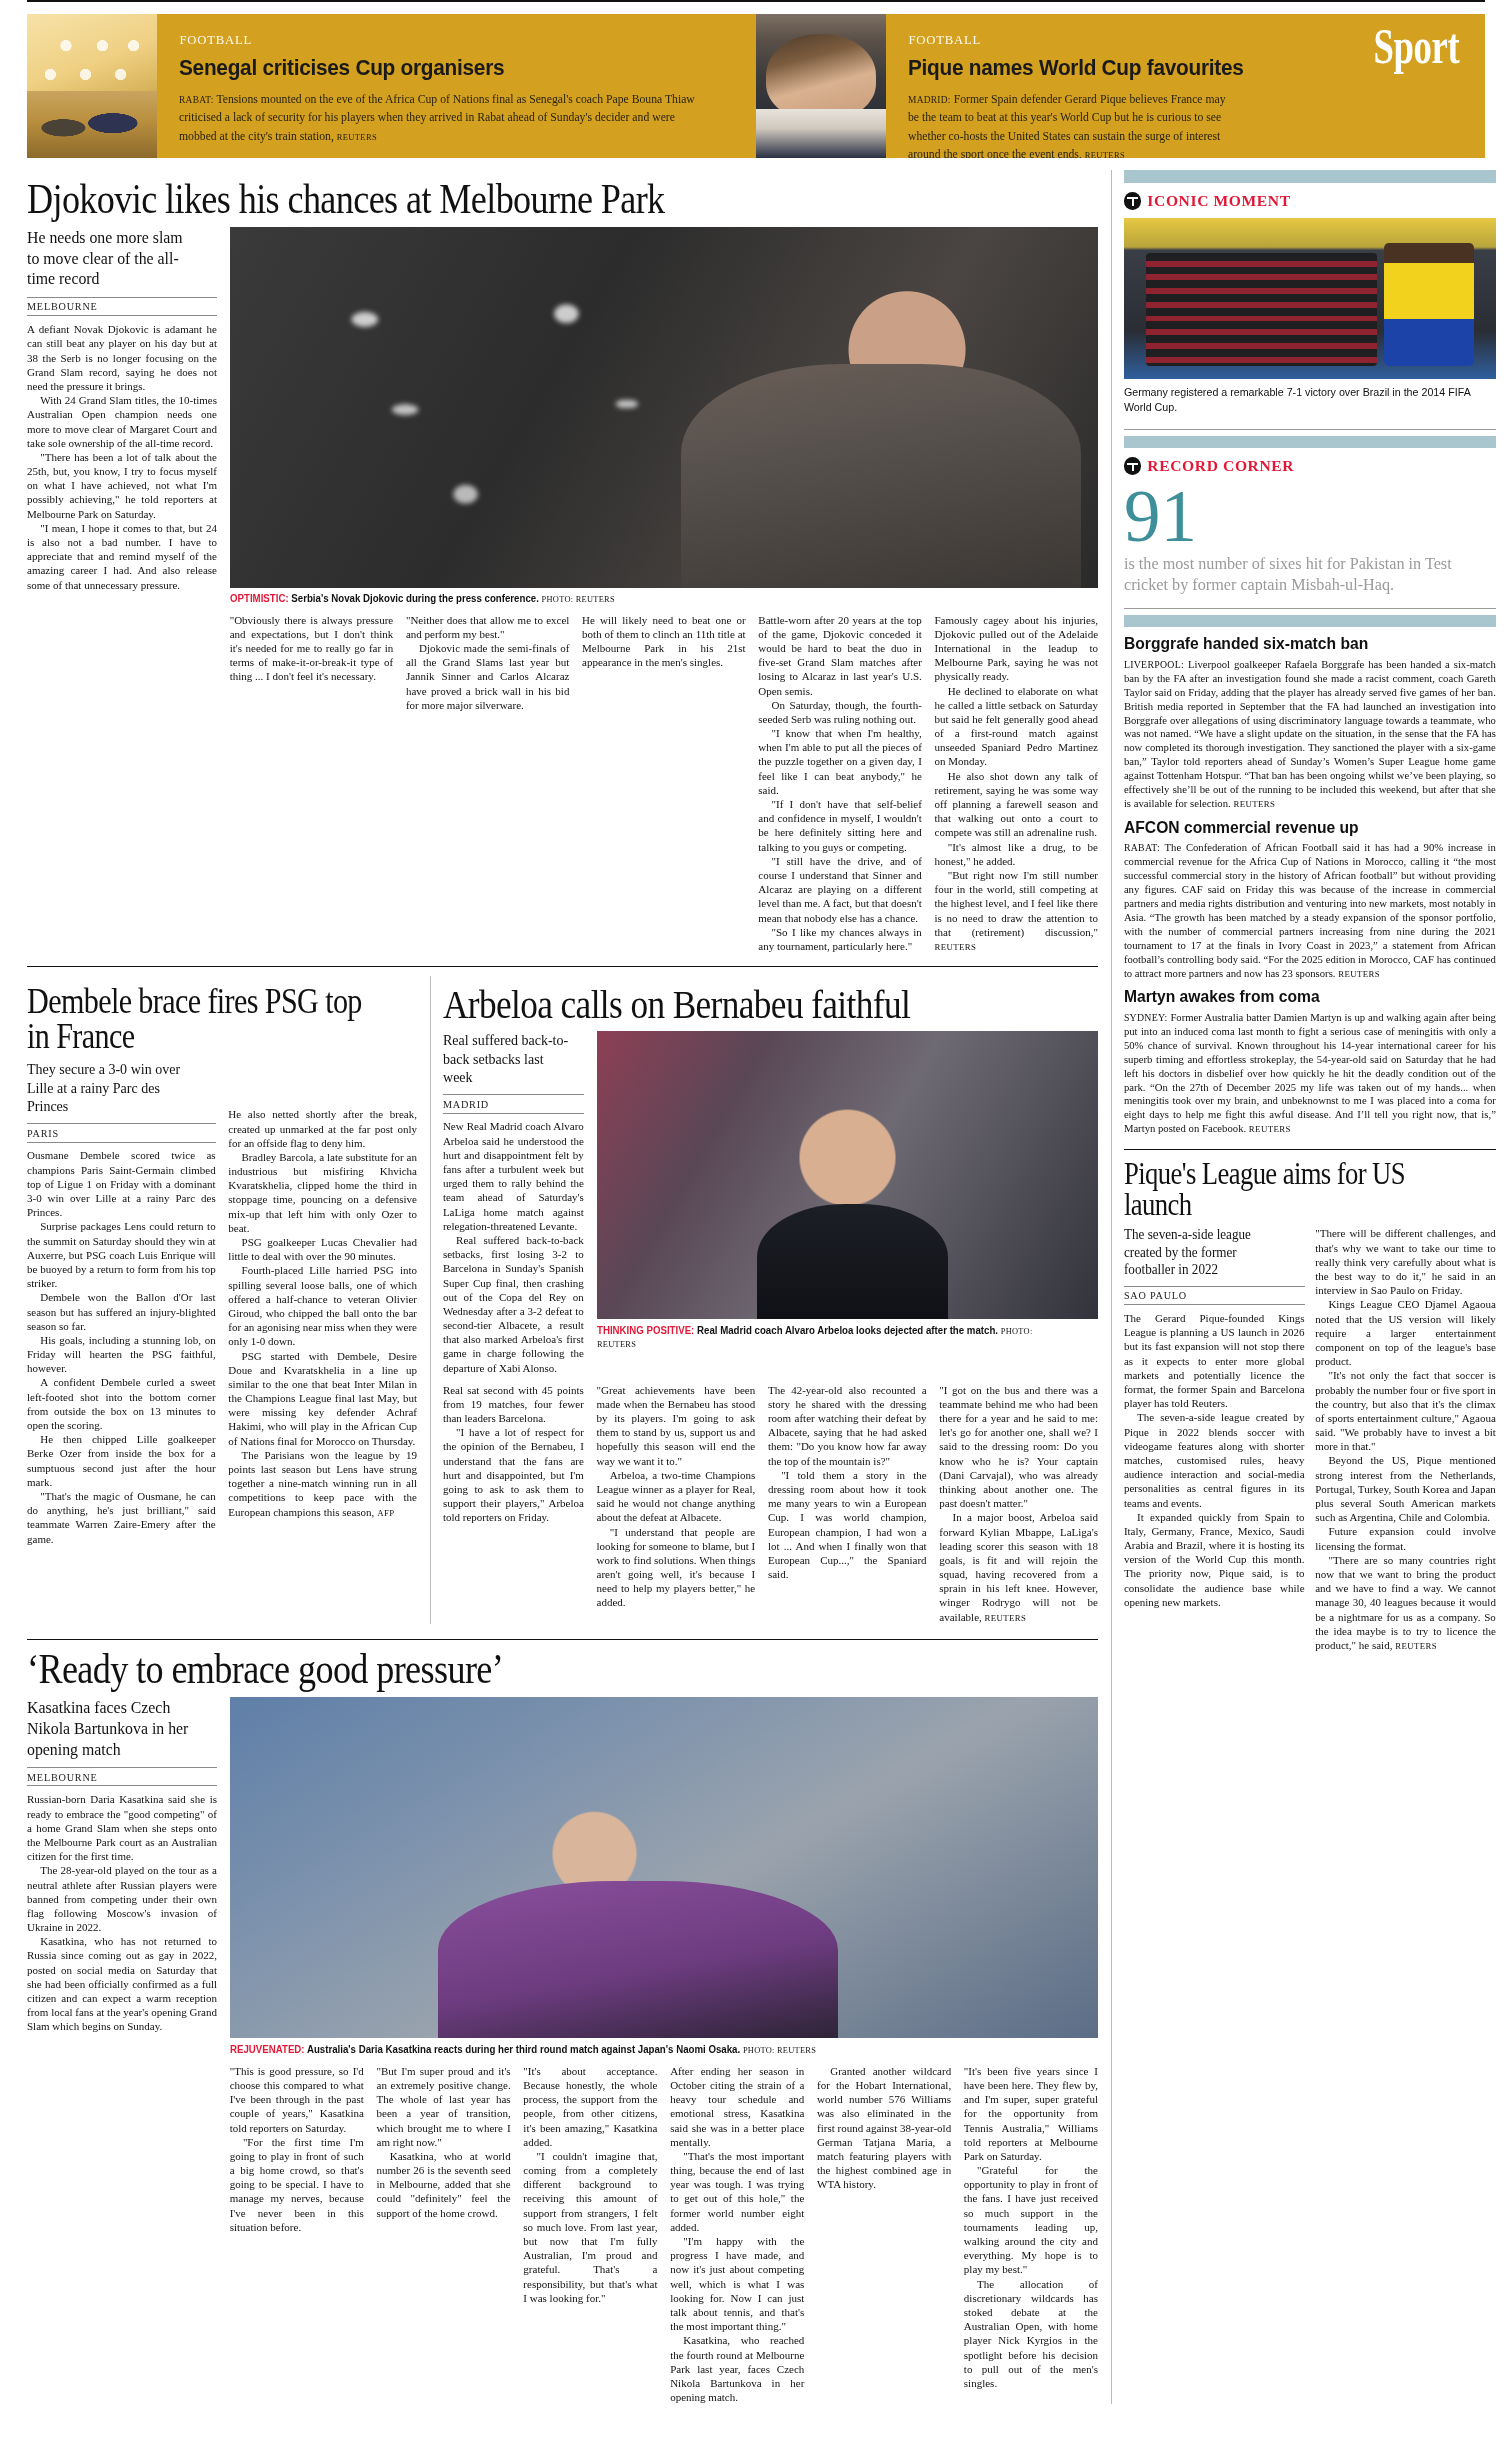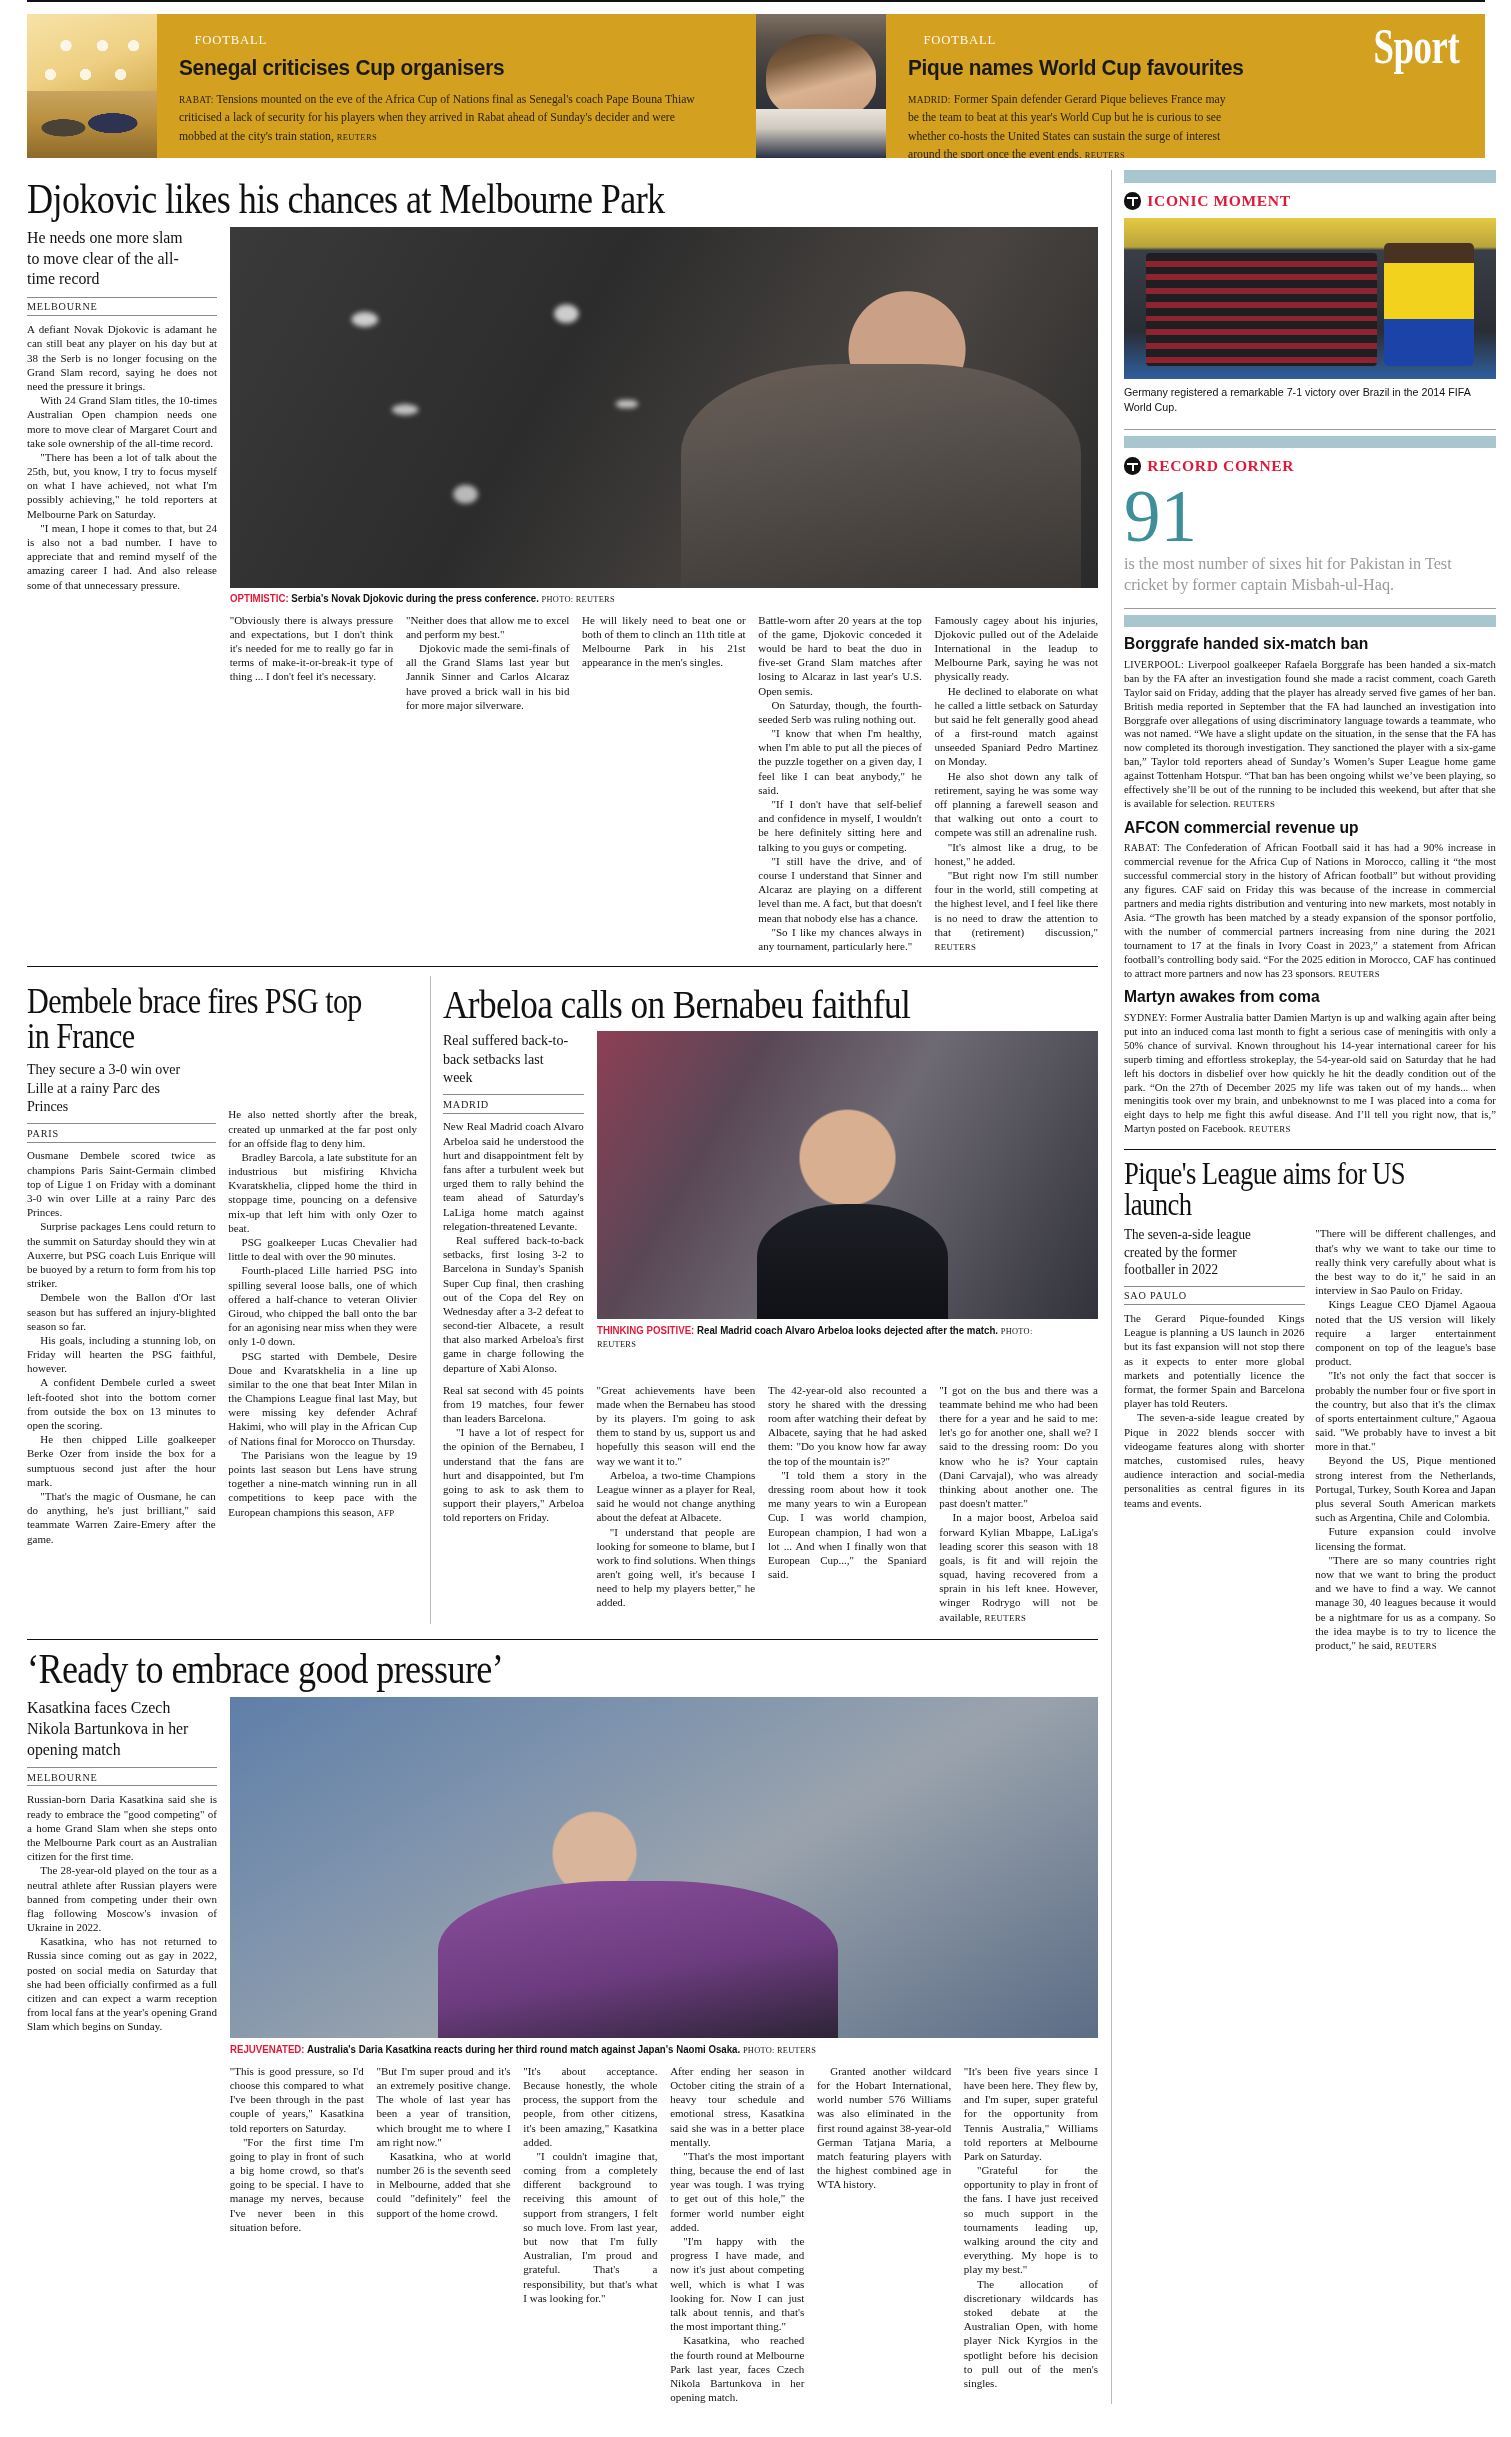--- a/index.html
+++ b/index.html
@@ -63,21 +63,21 @@
     border-radius:48% 48% 42% 42%;
     background:linear-gradient(165deg,#4c3a2a 0%, #7c5c3e 30%, #d9b291 58%, #c79a78 100%);
   }
   .bp2::after{
     content:""; position:absolute; left:-6%; bottom:0; width:112%; height:34%;
     background:linear-gradient(180deg,#e8e3dc 0%, #cfc8bd 40%, #2a3044 100%);
   }
   .banner-item { flex:1 1 0; padding:19.5px 22.4px 0 22.4px; min-width:0; }
   .banner-kicker {
     font-family:"Liberation Serif", serif; font-size:12.7px; letter-spacing:0.8px;
-    color:#fffdf4; text-transform:uppercase; margin-bottom:7.8px;margin-left:15px;
+    color:#fffdf4; text-transform:uppercase; margin-bottom:7.8px;
   }
   .banner-head {
     font-family:"Liberation Sans", sans-serif;
     font-weight:700; font-size:22.4px; line-height:1.05; color:#1a1a1a;
     letter-spacing:-0.3px; margin-bottom:10.7px;
     transform:scaleX(.93); transform-origin:left center;
   }
   .banner-body {
     font-family:"Liberation Serif", serif; font-size:12.2px; line-height:1.5;
     color:#2a2313; transform:scaleX(.96); transform-origin:left center;
@@ -502,20 +502,21 @@
       <div class="sec-rule-top" style="margin-top:12.7px"></div>
 
       <div style="margin-top:7.8px">
         <h1 class="hl small" style="font-size:31px">Pique's League aims for US launch</h1>
         <div style="display:flex;gap:10.7px;">
           <div style="flex:1 1 0">
             <div class="subhead" style="font-size:14.6px">The seven-a-side league created by the former footballer in 2022</div>
             <div class="dateline-row">SAO PAULO</div>
             <p class="body-txt">The Gerard Pique-founded Kings League is planning a US launch in 2026 but its fast expansion will not stop there as it expects to enter more global markets and potentially licence the format, the former Spain and Barcelona player has told Reuters.</p>
             <p class="body-txt" style="text-indent:1.2em">The seven-a-side league created by Pique in 2022 blends soccer with videogame features along with shorter matches, customised rules, heavy audience interaction and social-media personalities as central figures in its teams and events.</p>
+            <p class="body-txt" style="text-indent:1.2em">It expanded quickly from Spain to Italy, Germany, France, Mexico, Saudi Arabia and Brazil, where it is hosting its version of the World Cup this month. The priority now, Pique said, is to consolidate the audience base while opening new markets.</p>
           </div>
           <div style="flex:1 1 0">
             <p class="body-txt">"There will be different challenges, and that's why we want to take our time to really think very carefully about what is the best way to do it," he said in an interview in Sao Paulo on Friday.</p>
             <p class="body-txt" style="text-indent:1.2em">Kings League CEO Djamel Agaoua noted that the US version will likely require a larger entertainment component on top of the league's base product.</p>
             <p class="body-txt" style="text-indent:1.2em">"It's not only the fact that soccer is probably the number four or five sport in the country, but also that it's the climax of sports entertainment culture," Agaoua said. "We probably have to invest a bit more in that."</p>
             <p class="body-txt" style="text-indent:1.2em">Beyond the US, Pique mentioned strong interest from the Netherlands, Portugal, Turkey, South Korea and Japan plus several South American markets such as Argentina, Chile and Colombia.</p>
             <p class="body-txt" style="text-indent:1.2em">Future expansion could involve licensing the format.</p>
             <p class="body-txt" style="text-indent:1.2em"><span>"There are so many countries right now that we want to bring the product and we have to find a way. We cannot manage 30, 40 leagues because it would be a nightmare for us as a company. So the idea maybe is to try to licence the product," he said,</span> <span class="credit-sm">REUTERS</span></p>
           </div>
         </div>

